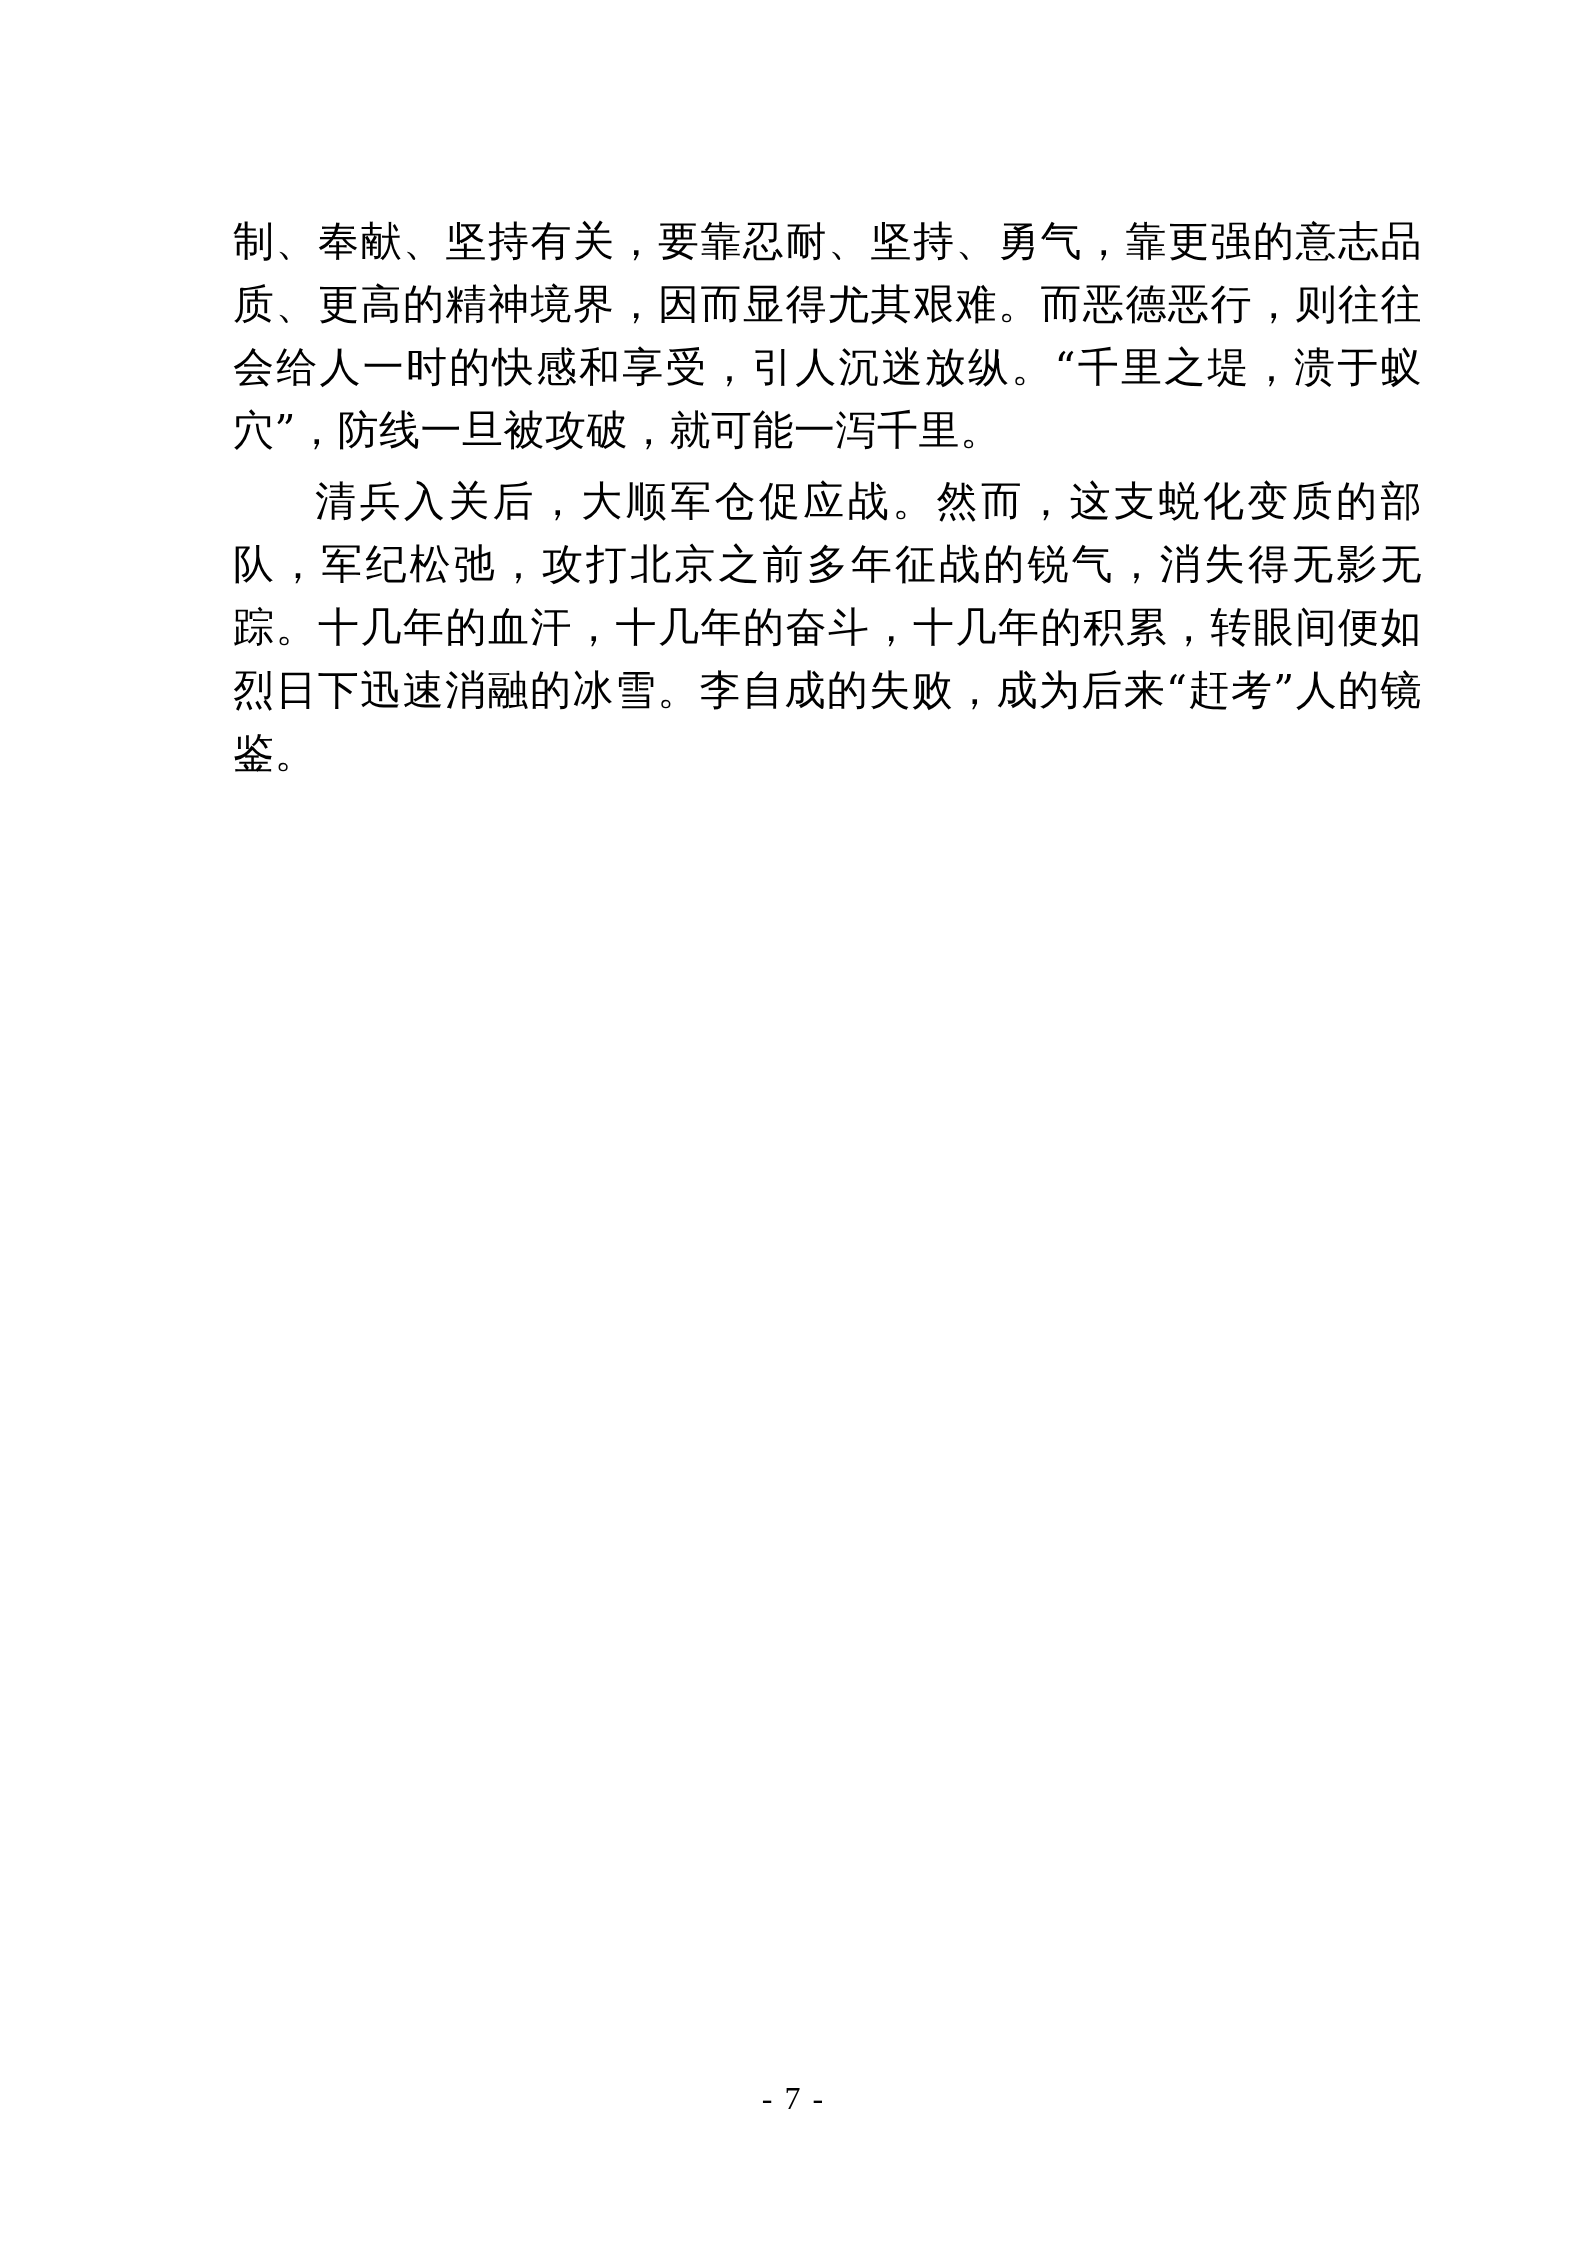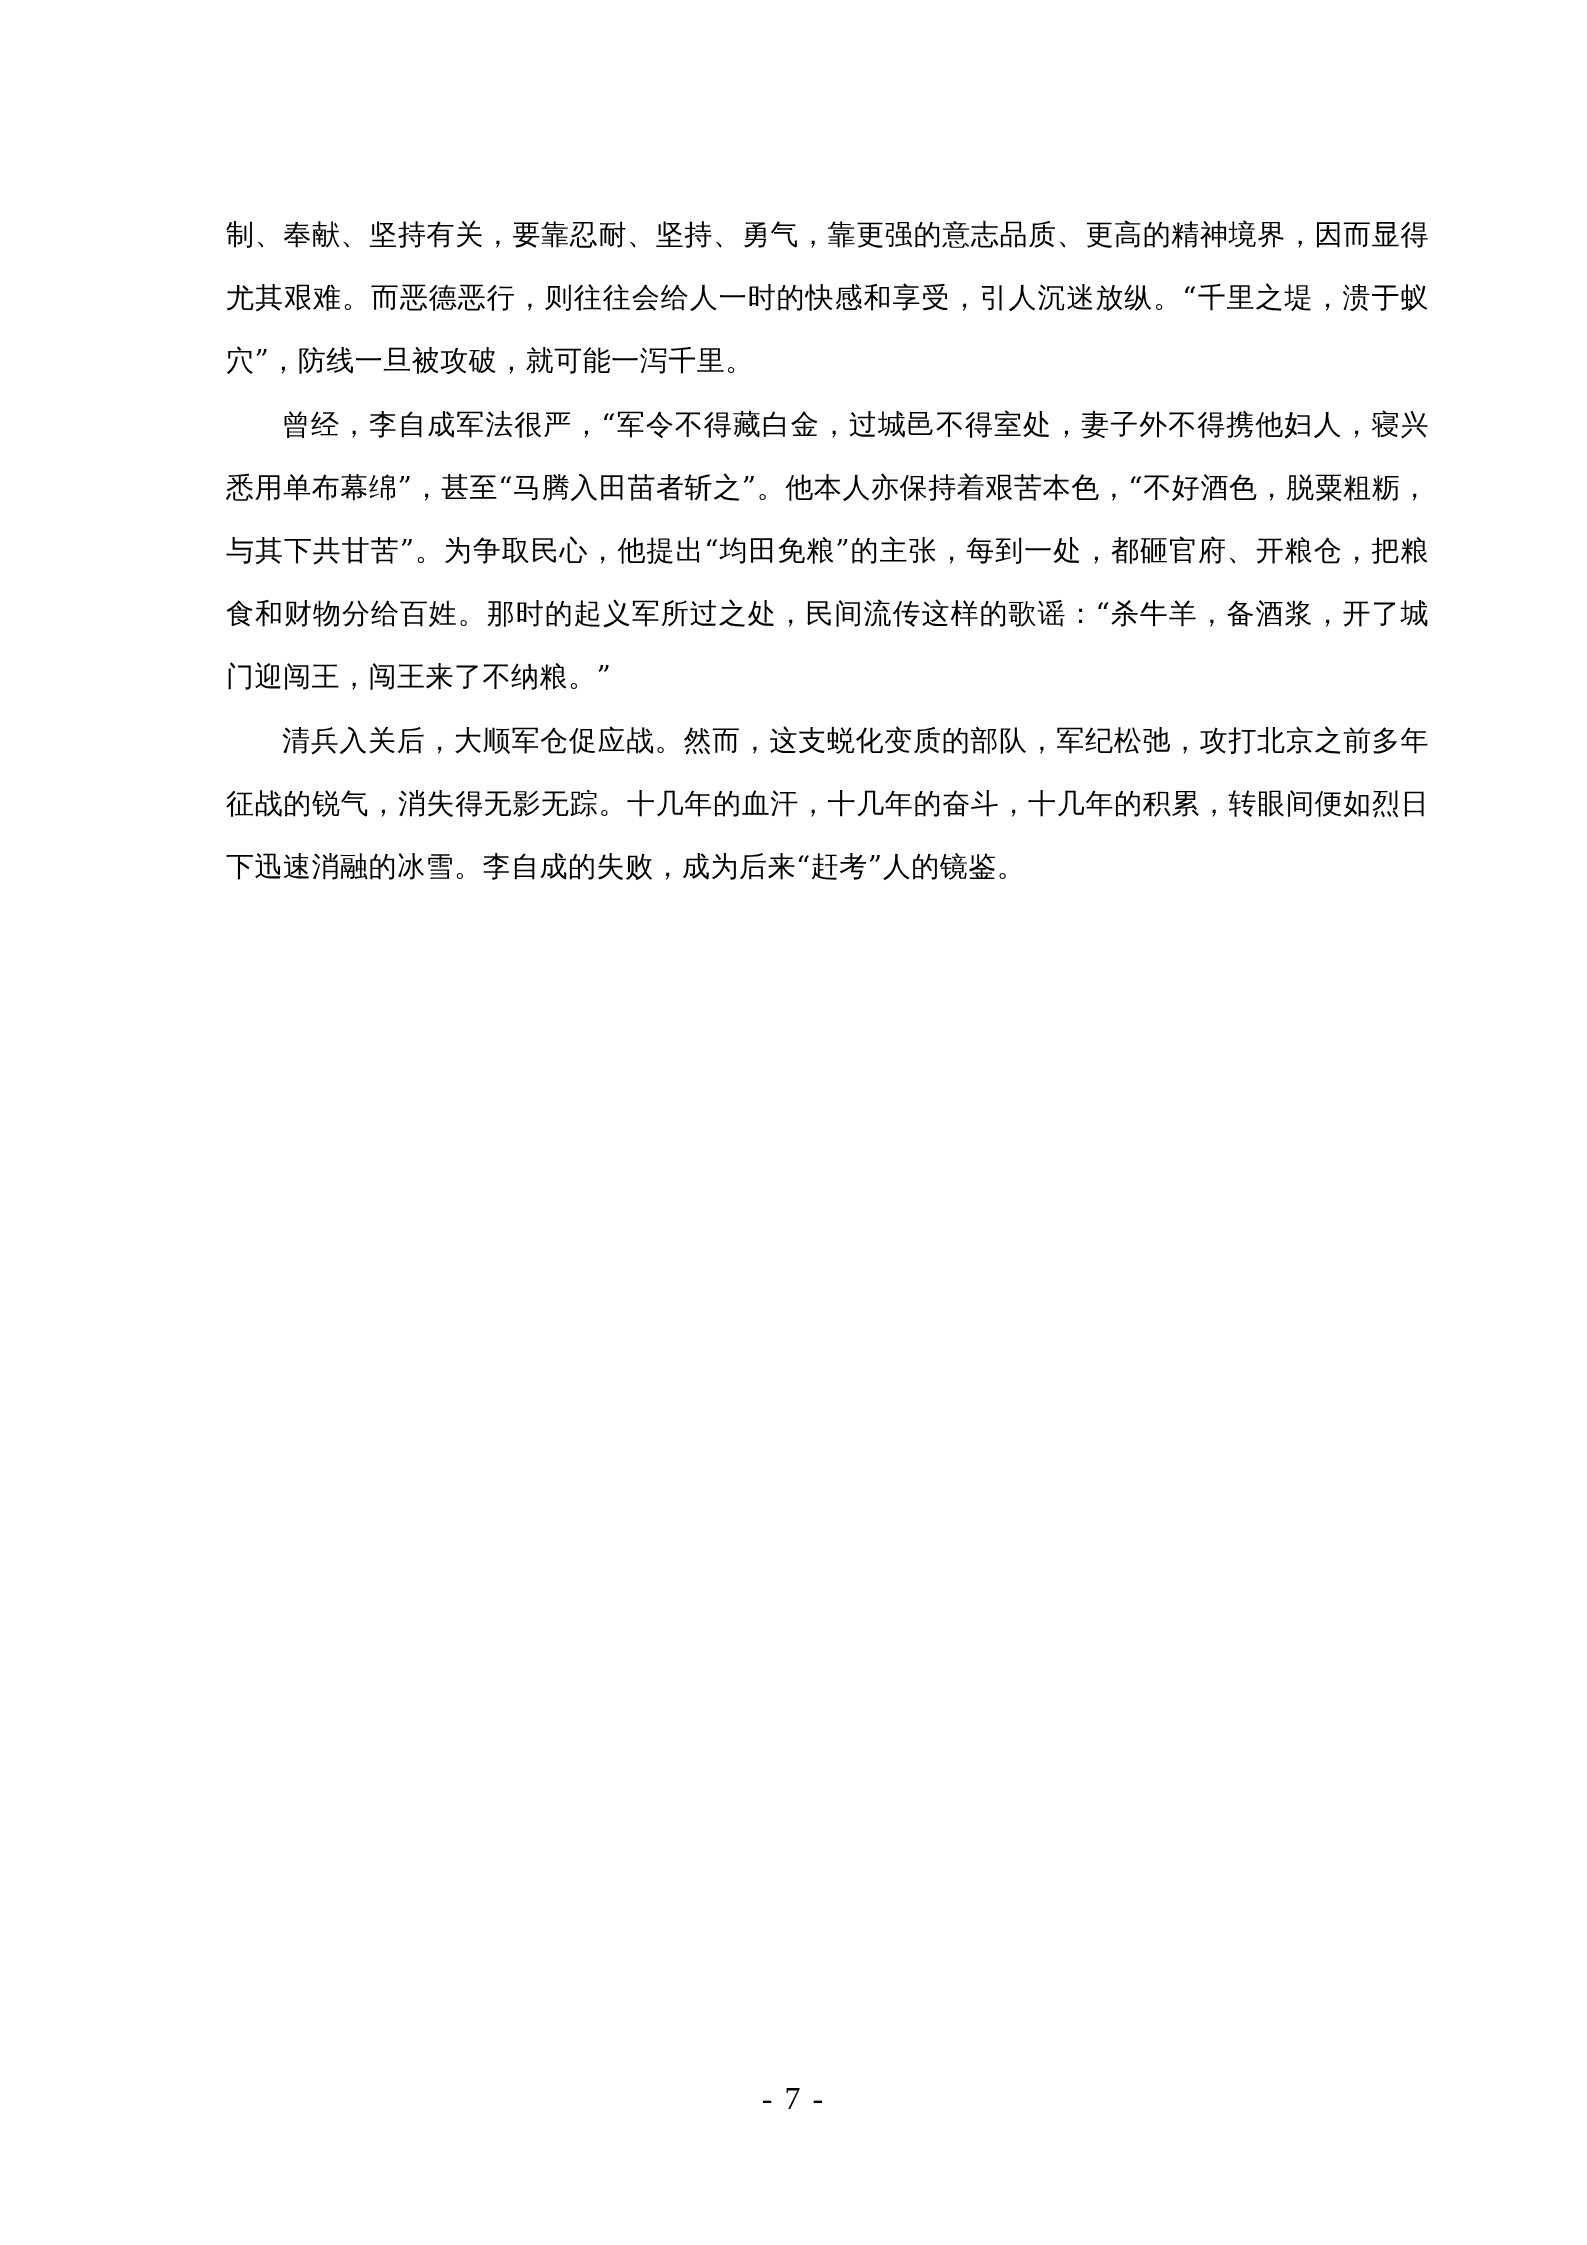--- a/index.html
+++ b/index.html
@@ -22,23 +22,23 @@
     height: 2245px;
     background: #ffffff;
   }
   .content {
     position: absolute;
     top: 202px;
     left: 225px;
     width: 1205px;
   }
   .para {
-    margin: 1px;
+    margin: 8px;
     padding: 0;
-    font-size: 28px;
+    font-size: 41px;
     line-height: 63px;
     text-align: justify;
     text-justify: inter-ideograph;
     text-indent: 2em;
     letter-spacing: 0.5px;
     word-break: break-all;
   }
   .para.no-indent {
     text-indent: 0;
   }
@@ -55,19 +55,18 @@
     letter-spacing: 2px;
     font-family: "Liberation Serif", "DejaVu Serif", serif;
   }
 </style>
 </head>
 <body>
 
 <div class="page">
   <div class="content">
     <p class="para no-indent">制、奉献、坚持有关，要靠忍耐、坚持、勇气，靠更强的意志品质、更高的精神境界，因而显得尤其艰难。而恶德恶行，则往往会给人一时的快感和享受，引人沉迷放纵。“千里之堤，溃于蚁穴”，防线一旦被攻破，就可能一泻千里。</p>
-    <p class="para">曾经，李自成军法很严，“军令不得藏白金，过城邑不得室处，妻子外不得携他妇人，寝兴悉用单布幕绵”，甚至“马腾入田苗者斩之”。他本人亦保持着艰苦本色，“不好酒色，脱粟粗粝，与其下共甘苦”。为争取民心，他提出“均田免粮”的主张，每到一处，都砸官府、开粮仓，把粮食和财物分给百姓。那时的起义军所过之处，民间流传这样的歌谣：“杀牛羊，备酒浆，开了城门迎闯王，闯王来了不纳粮。”</p>
     <p class="para">清兵入关后，大顺军仓促应战。然而，这支蜕化变质的部队，军纪松弛，攻打北京之前多年征战的锐气，消失得无影无踪。十几年的血汗，十几年的奋斗，十几年的积累，转眼间便如烈日下迅速消融的冰雪。李自成的失败，成为后来“赶考”人的镜鉴。</p>
   </div>
   <div class="footer">
     <span class="page-number">- 7 -</span>
   </div>
 </div>
 
 </body></html>

